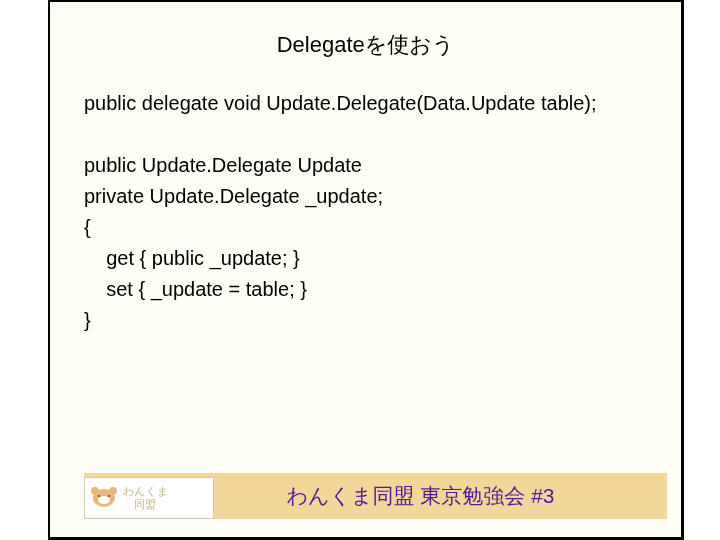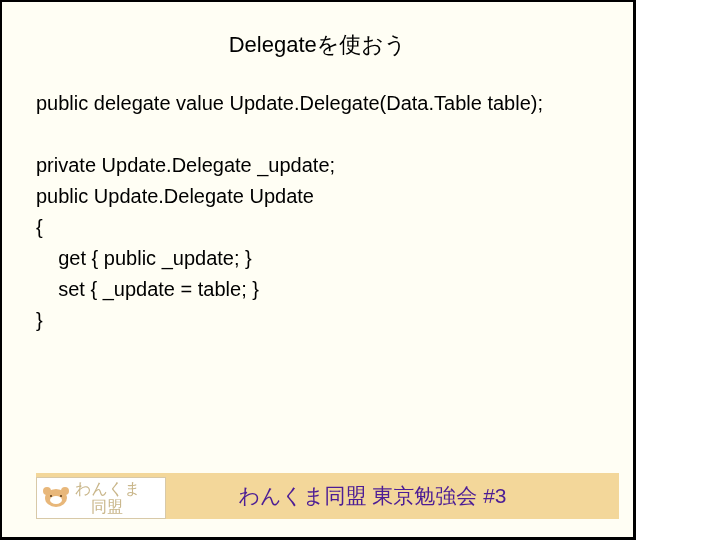--- a/index.html
+++ b/index.html
@@ -12,20 +12,21 @@
     overflow: hidden;
   }
   .slide {
     width: 636px;
     height: 540px;
     background: #fffef4;
     position: relative;
     border: 2px solid #000;
     border-right-width: 3px;
     border-bottom-width: 3px;
+    margin-left: 48px;
   }
   .title {
     text-align: center;
     font-size: 22px;
     color: #000;
     padding-top: 28px;
     padding-bottom: 10px;
     font-weight: normal;
   }
   .code-area {
@@ -82,44 +83,44 @@
     background: #fff; position: absolute; left: 7px; top: 9px;
   }
   .bear .eye-l, .bear .eye-r {
     width: 2px; height: 2px; border-radius: 50%;
     background: #5a3a1a; position: absolute; top: 8px;
   }
   .bear .eye-l { left: 7px; }
   .bear .eye-r { right: 7px; }
   .logo-text {
     display: flex; flex-direction: column;
-    font-size: 16px; line-height: 1.15;
+    font-size: 11px; line-height: 1.15;
     color: #c9b68a;
     font-family: "Hiragino Sans", "Meiryo", sans-serif;
   }
   .footer-text {
     flex: 1;
     text-align: center;
     font-size: 21px;
     color: #4c1d95;
     padding-left: 90px;
   }
 </style>
 </head>
 <body>
 
 <div class="slide">
 
   <div class="title">Delegateを使おう</div>
 
   <div class="code-area">
-    <div class="code-line">public delegate value Update.Delegate(Data.Table table);</div>
+    <div class="code-line">public delegate void Update.Delegate(Data.Update table);</div>
     <div class="blank"></div>
+    <div class="code-line">public Update.Delegate Update</div>
     <div class="code-line">private Update.Delegate _update;</div>
-    <div class="code-line">public Update.Delegate Update</div>
     <div class="code-line">{</div>
     <div class="code-line">    get { public _update; }</div>
     <div class="code-line">    set { _update = table; }</div>
     <div class="code-line">}</div>
     <div class="blank"></div>
   </div>
 
   <div class="footer">
     <div class="logo-badge">
       <div class="bear">

